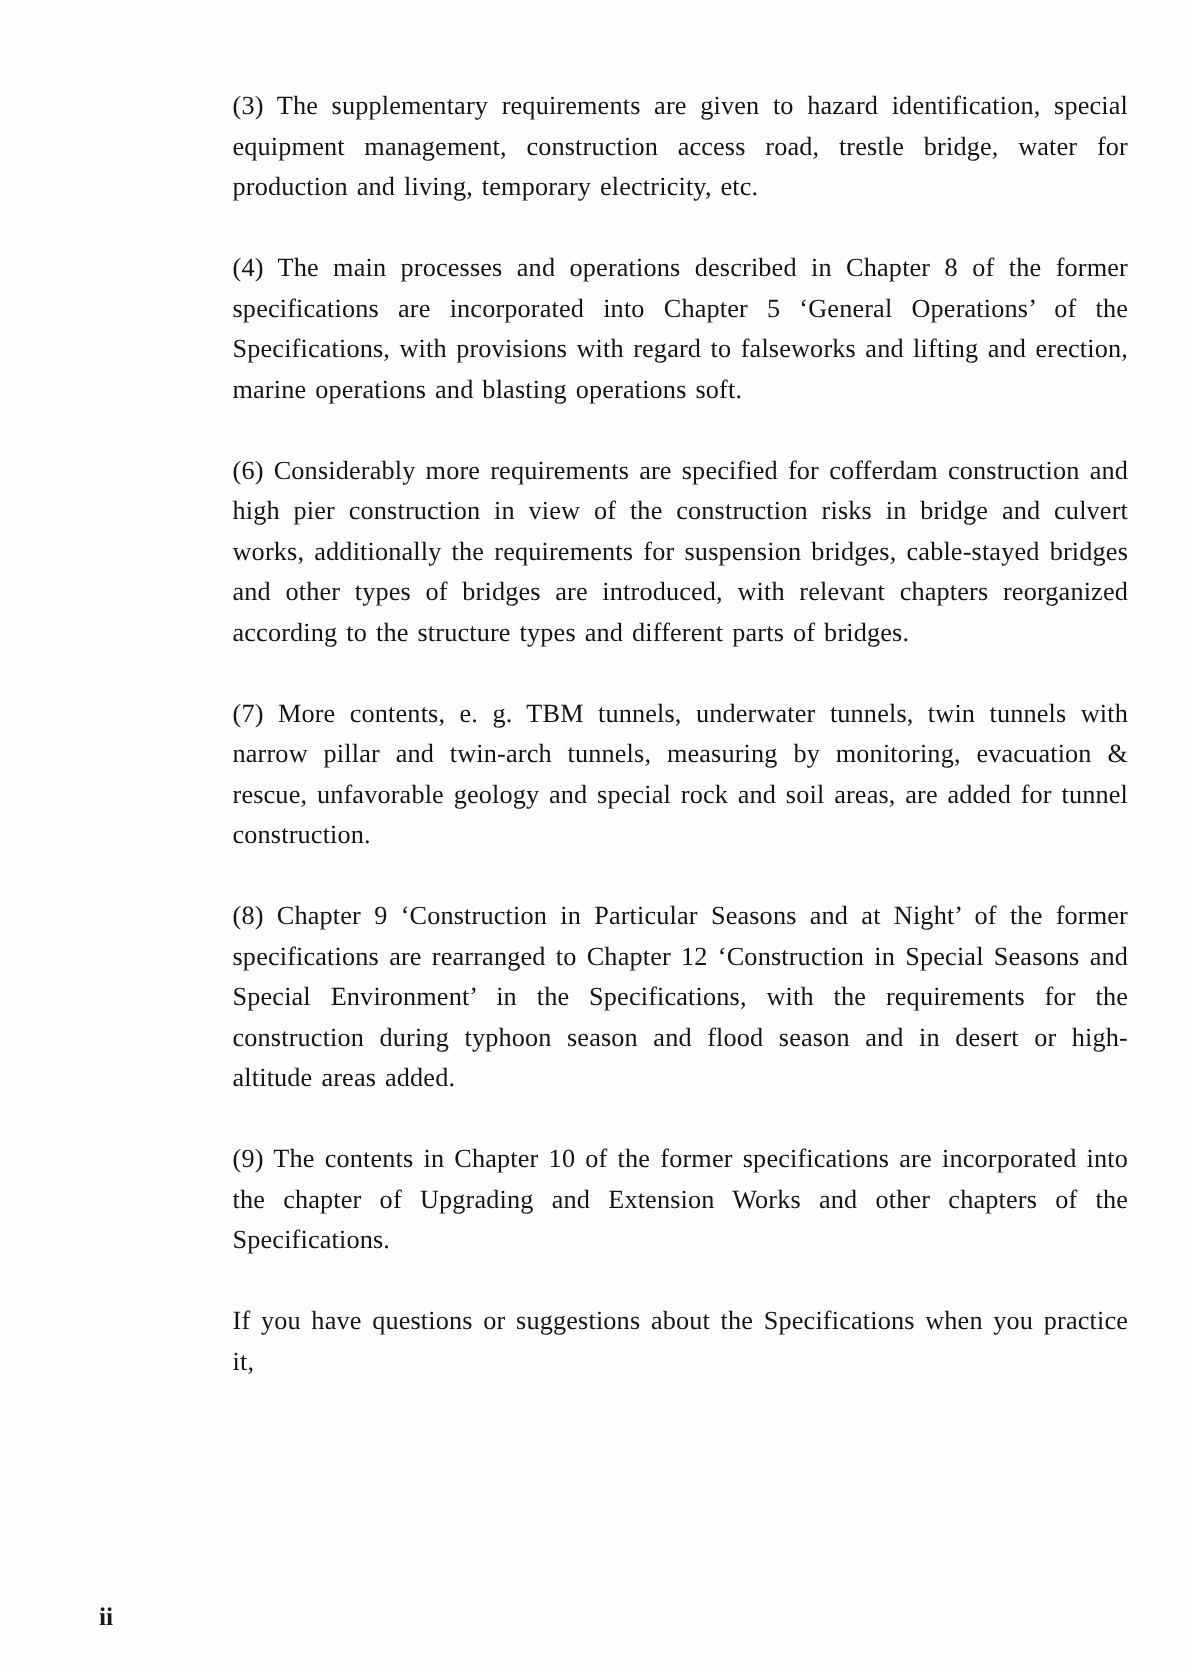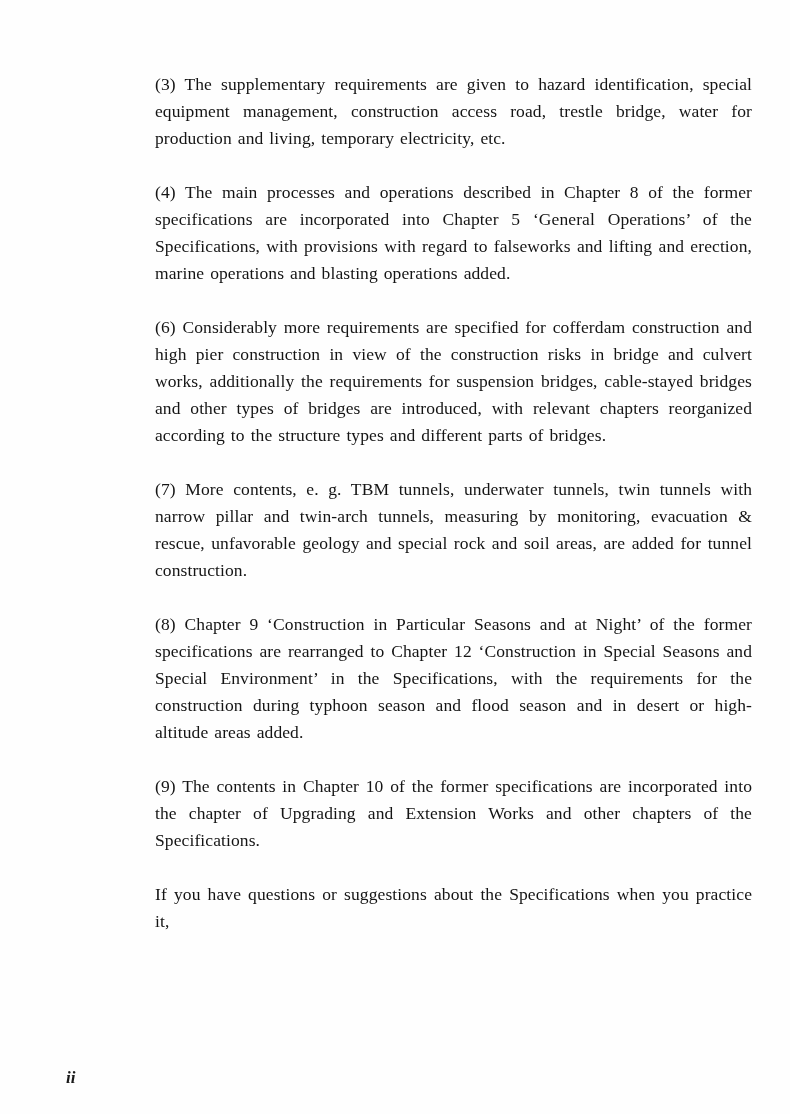--- a/index.html
+++ b/index.html
@@ -17,21 +17,21 @@
   }
   .page {
     position: absolute;
     top: 0;
     left: 0;
     width: 790px;
     height: 1114px;
   }
   .doc-body {
     position: absolute;
-    top: 71px;
+    top: 57px;
     left: 155px;
     width: 597px;
   }
   .para {
     margin: 0 0 27px 0;
     font-size: 17.5px;
     line-height: 27px;
     text-align: justify;
     word-spacing: 1.5px;
     letter-spacing: 0.1px;
@@ -42,32 +42,31 @@
   .para .italic {
   }
   .para.justify-last {
     text-align-last: justify;
   }
   .page-number {
     position: absolute;
     left: 66px;
     top: 1068px;
     font-size: 17px;
-    font-style: italic;
     font-weight: bold;
     color: #1a1a1a;
   }
 </style>
 </head>
 <body>
 
 <div class="page">
   <div class="doc-body">
       <p class="para"><span>(3) The supplementary requirements are given to hazard identification, special equipment management, construction access road, trestle bridge, water for production and living, temporary electricity, etc.</span></p>
-      <p class="para"><span>(4) The main processes and operations described in Chapter 8 of the former specifications are incorporated into Chapter 5 ‘General Operations’ of the </span><span class="italic">Specifications</span><span>, with provisions with regard to falseworks and lifting and erection, marine operations and blasting operations added.</span></p>
+      <p class="para"><span>(4) The main processes and operations described in Chapter 8 of the former specifications are incorporated into Chapter 5 ‘General Operations’ of the </span><span class="italic">Specifications</span><span>, with provisions with regard to falseworks and lifting and erection, marine operations and blasting operations soft.</span></p>
       <p class="para"><span>(6) Considerably more requirements are specified for cofferdam construction and high pier construction in view of the construction risks in bridge and culvert works, additionally the requirements for suspension bridges, cable-stayed bridges and other types of bridges are introduced, with relevant chapters reorganized according to the structure types and different parts of bridges.</span></p>
       <p class="para"><span>(7) More contents, e. g. TBM tunnels, underwater tunnels, twin tunnels with narrow pillar and twin-arch tunnels, measuring by monitoring, evacuation &amp; rescue, unfavorable geology and special rock and soil areas, are added for tunnel construction.</span></p>
       <p class="para"><span>(8) Chapter 9 ‘Construction in Particular Seasons and at Night’ of the former specifications are rearranged to Chapter 12 ‘Construction in Special Seasons and Special Environment’ in the </span><span class="italic">Specifications</span><span>, with the requirements for the construction during typhoon season and flood season and in desert or high-altitude areas added.</span></p>
       <p class="para"><span>(9) The contents in Chapter 10 of the former specifications are incorporated into the chapter of Upgrading and Extension Works and other chapters of the </span><span class="italic">Specifications</span><span>.</span></p>
       <p class="para justify-last"><span>If you have questions or suggestions about the </span><span class="italic">Specifications</span><span> when you practice it,</span></p>
     </div>
   <div class="page-number">ii</div>
 </div>
 
 </body></html>

